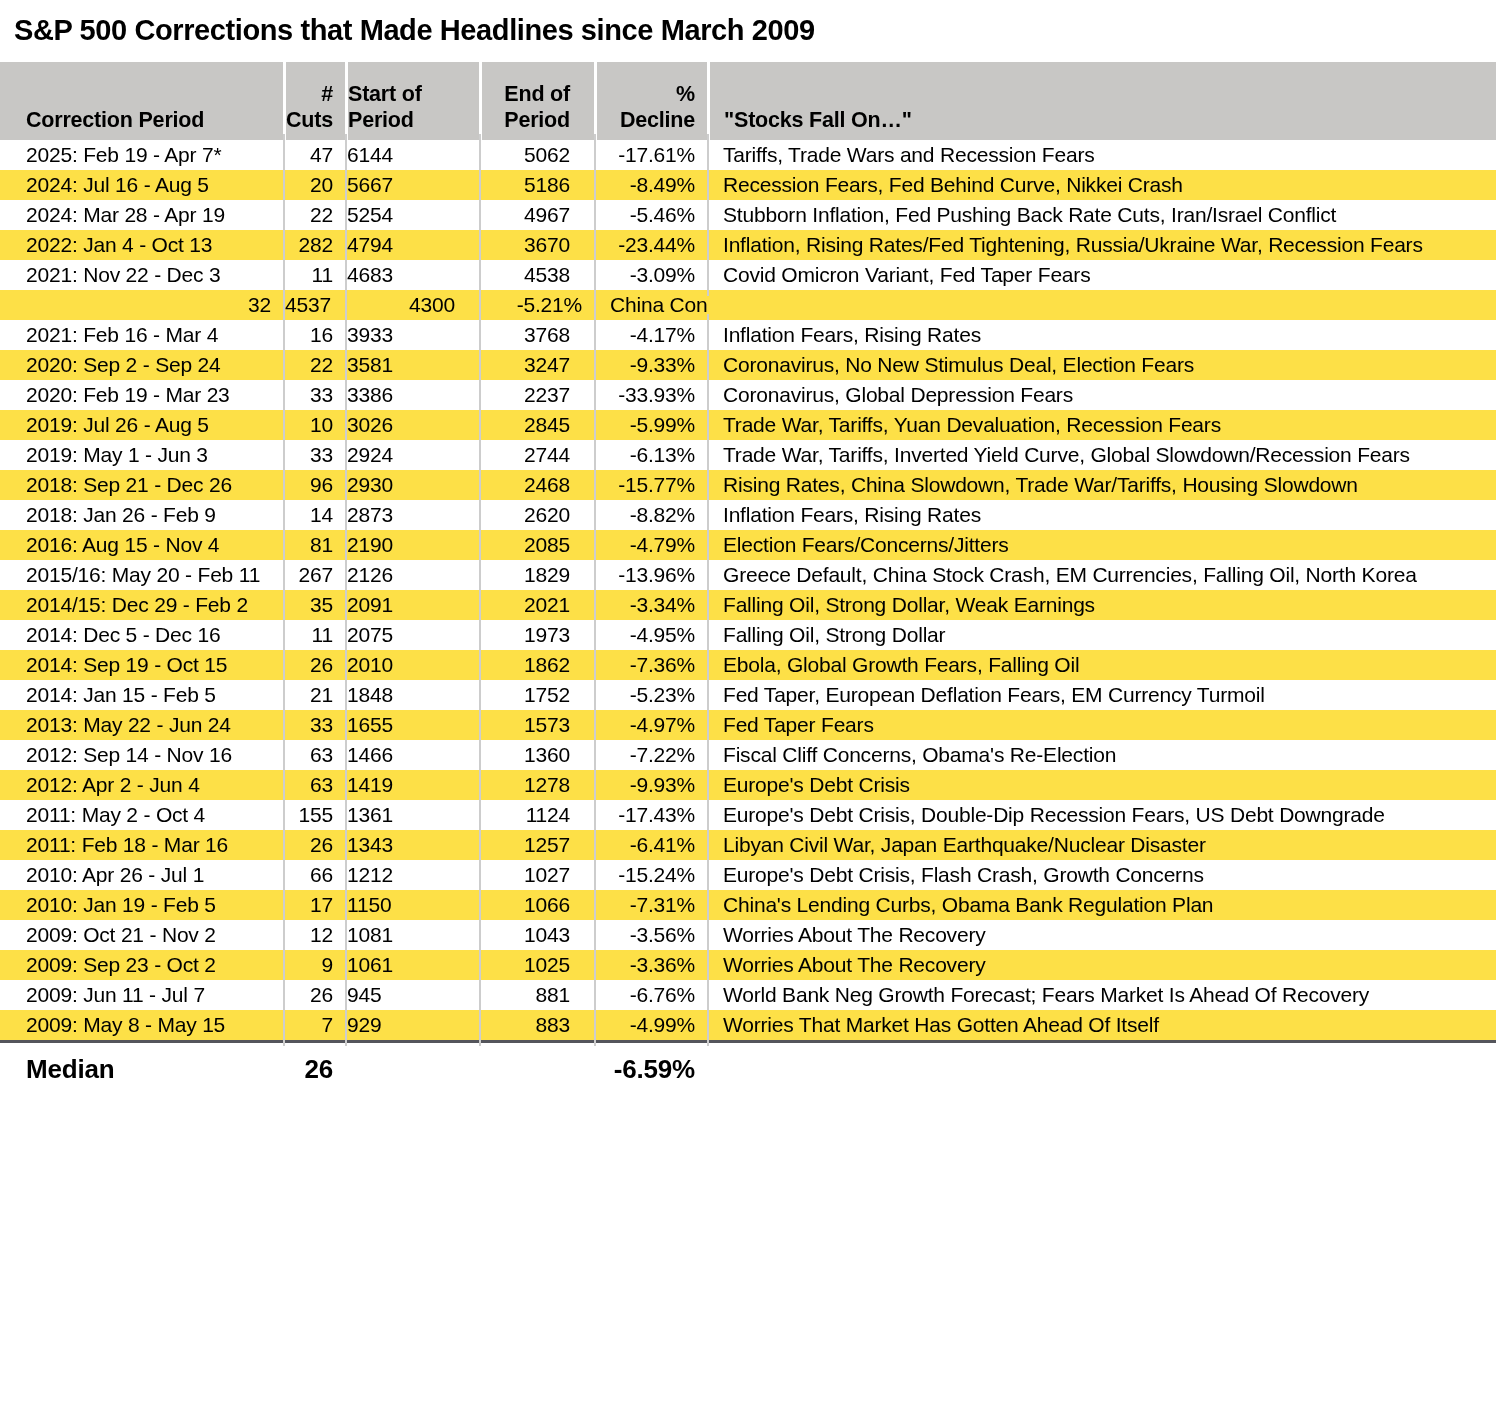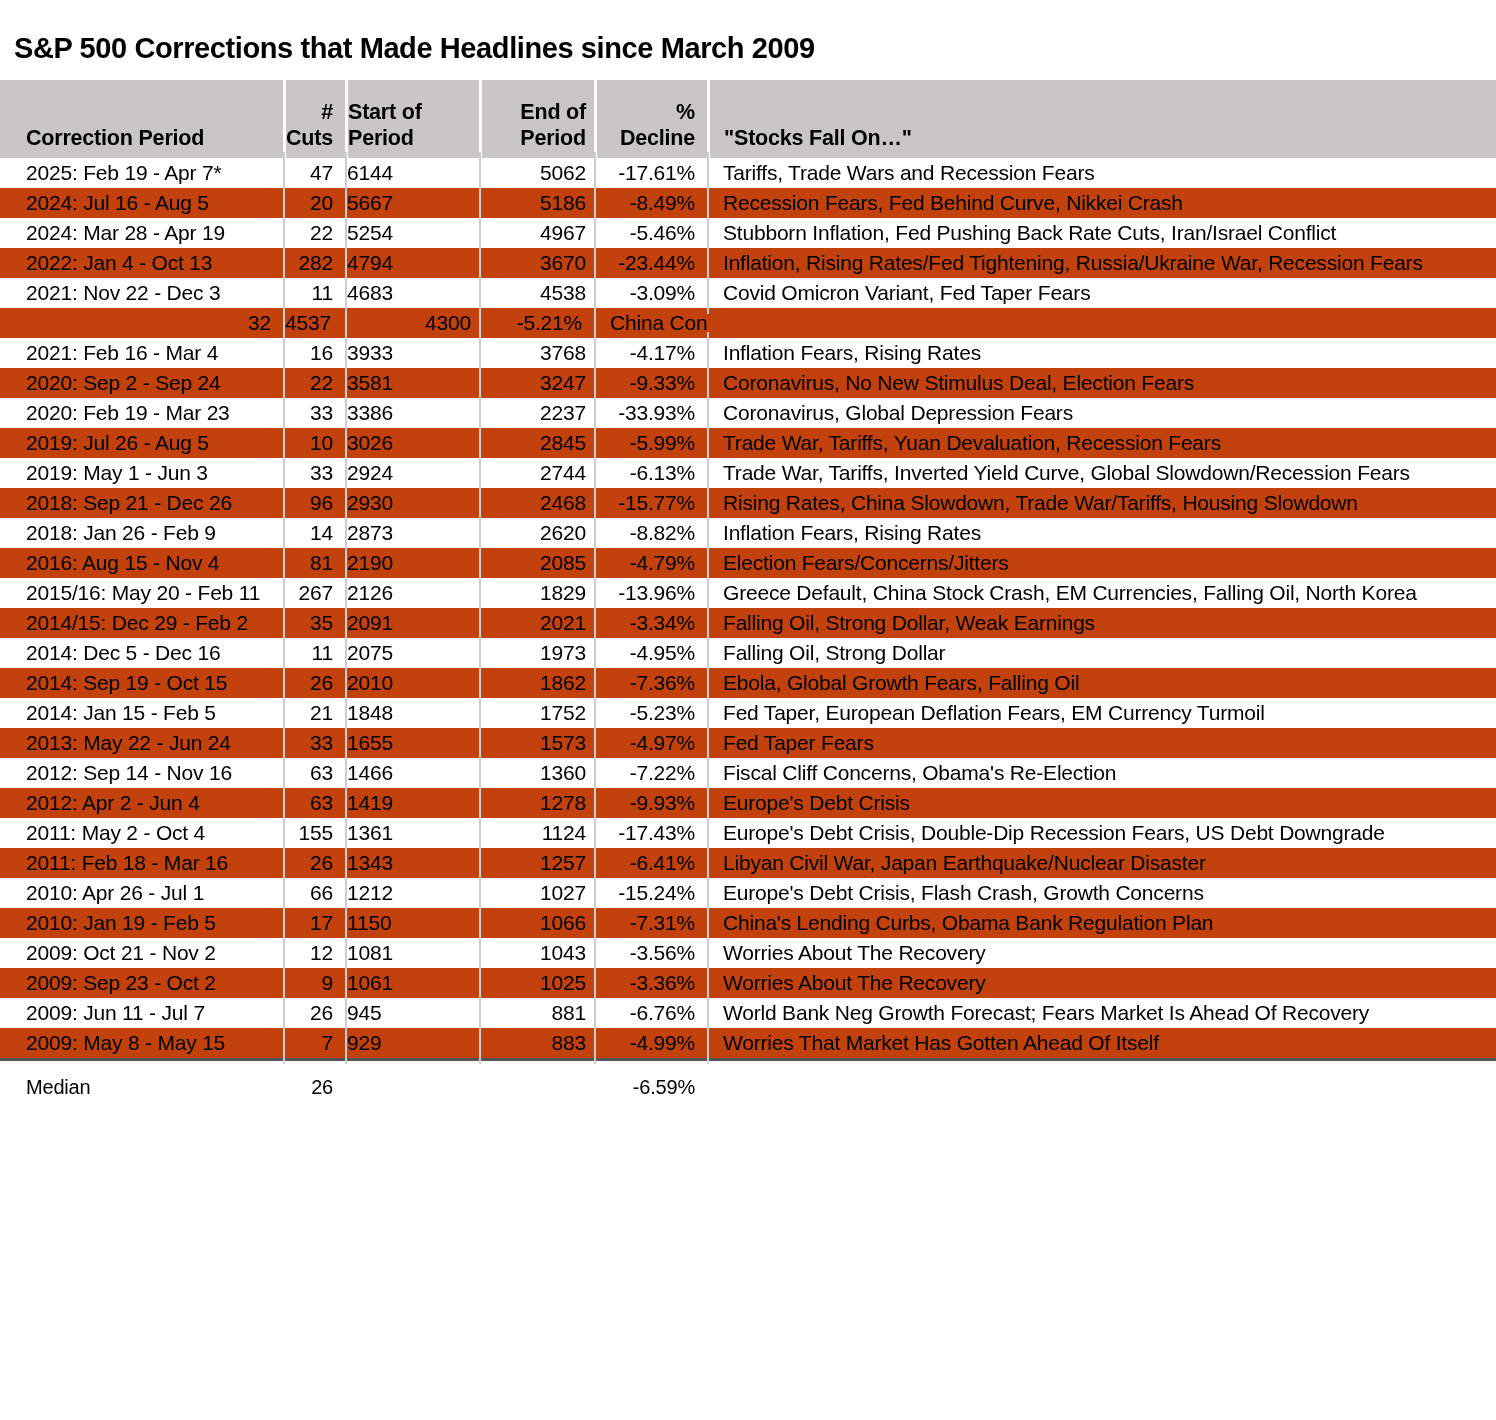--- a/index.html
+++ b/index.html
@@ -15,21 +15,20 @@
   .page { width: 1496px; }
 
   .title {
     box-sizing: border-box;
     height: 62px;
     padding: 13px 0 0 14px;
     font-size: 29px;
     line-height: 34px;
     font-weight: 700;
     letter-spacing: -0.4px;
-    margin-top: 18px;
   }
 
   .grid {
     display: grid;
     grid-template-columns: 283px 62px 134px 115px 113px 1fr;
     box-sizing: border-box;
   }
   .grid > div { box-sizing: border-box; overflow: hidden; white-space: nowrap; }
 
   
@@ -48,39 +47,39 @@
   }
   .header-row > div + div { border-left: 3px solid #ffffff; }
 
   
   .row {
     height: 30px;
     align-items: center;
     font-size: 21px;
     background: #ffffff;
   }
-  .row.stripe { background: #c2410c; }
+  .row.stripe { background: #fde047; }
   .row > div + div { border-left: 2px solid #cdcdcd; }
   .row > div { line-height: 41.3px; }
 
   
   .c-period  { text-align: left;  padding-left: 26px; }
   .c-days    { text-align: right; padding-right: 12px; }
   .c-start   { padding-right: 10px; }
-  .c-end     { text-align: right; padding-right: 8px; }
+  .c-end     { text-align: right; padding-right: 24px; }
   .c-decline { text-align: right; padding-right: 12px; }
   .c-reason  { text-align: left;  padding-left: 14px; }
 
   
   .median-row {
     height: 55px;
     align-items: center;
     border-top: 3px solid #54555b;
-    font-weight: 400;
-    font-size: 20px;
+    font-weight: 700;
+    font-size: 26px;
     background: #ffffff;
   }
   .median-row > div { line-height: 39px; }
 </style>
 </head>
 <body>
 
 <div class="page">
 
   <div class="title">S&amp;P 500 Corrections that Made Headlines since March 2009</div>

